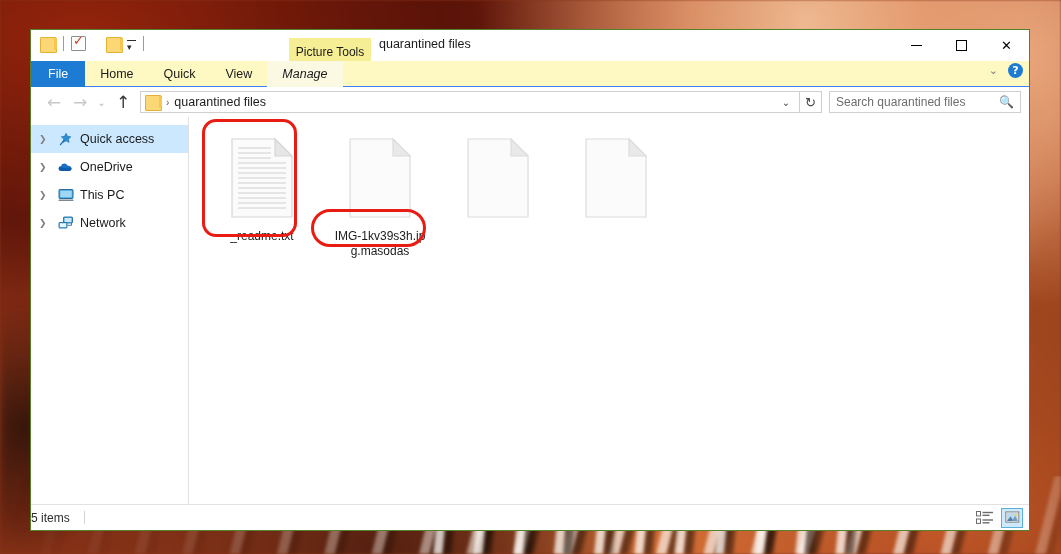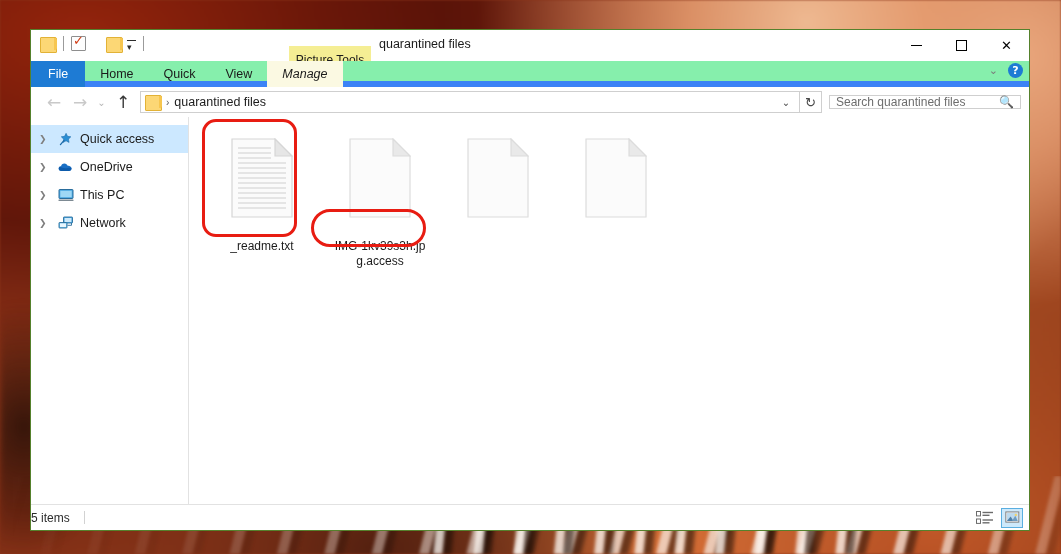--- a/index.html
+++ b/index.html
@@ -102,21 +102,21 @@
     content: "✓"; position: absolute; left: 1px; top: -4px;
     font-size: 13px; color: #d03a12; font-family: "DejaVu Sans", sans-serif;
   }
   .qat-caret {
     margin-left: 5px; font-size: 9px; color: #2b2b2b; line-height: 1;
     position: relative; top: 2px;
   }
   .qat-caret::before { content: ""; display: block; width: 9px; height: 1px; background: #2b2b2b; margin-bottom: 2px; }
 
   .picture-tools {
-    position: absolute; left: 258px; top: 16px;
+    position: absolute; left: 258px; top: 8px;
     width: 82px; height: 28px;
     background: #f5ee94;
     display: flex; align-items: center; justify-content: center;
     font-size: 12px; color: #1b1b1b;
   }
   .win-title {
     position: absolute; left: 348px; top: 7px;
     font-size: 12.5px; color: #1b1b1b;
   }
   .win-controls {
@@ -125,23 +125,23 @@
   .win-btn {
     width: 45px; height: 30px; display: flex; align-items: center; justify-content: center;
     color: #000; font-size: 13px; font-family: "DejaVu Sans", sans-serif;
   }
   .win-btn .glyph-min { width: 11px; height: 1px; background: #000; display: block; }
   .win-btn .glyph-max { width: 11px; height: 11px; border: 1px solid #000; display: block; }
 
   
   .ribbon {
     height: 26px; flex: none; position: relative;
-    background: #86efac;
-    border-bottom: 6px solid #3b82f6;
-    display: flex; align-items: flex-start;
+    background: #fef9c3;
+    border-bottom: 1px solid #3b82f6;
+    display: flex; align-items: center;
   }
   .tab {
     display: flex; align-items: center; padding: 0 15px;
     font-size: 12.5px; color: #1b1b1b; height: 26px;
   }
   .tab-file { background: #1e7bd4; color: #fff; padding: 0 17px; }
   .tab-manage { background: #fbf9e2; font-style: italic; }
   .ribbon-right { position: absolute; right: 6px; top: 2px; display: flex; align-items: center; gap: 10px; }
   .chev-down { color: #7a7a7a; font-size: 11px; font-family: "DejaVu Sans", sans-serif; }
   .help-ico {
@@ -172,21 +172,21 @@
   .addr-crumb { display: flex; align-items: center; gap: 5px; font-size: 12.5px; color: #1b1b1b; }
   .crumb-sep { color: #5c5c5c; font-size: 10px; }
   .addr-right { margin-left: auto; display: flex; align-items: center; gap: 0; }
   .addr-drop { width: 18px; text-align: center; color: #4a4a4a; font-size: 10px; }
   .refresh-btn {
     width: 22px; height: 22px; border: 1px solid #cfcfcf; border-left: none;
     display: flex; align-items: center; justify-content: center;
     color: #4a4a4a; font-size: 13px; font-family: "DejaVu Sans", sans-serif;
   }
   .search-box {
-    width: 192px; height: 14px; border: 1px solid #cfcfcf; margin-left: 7px;
+    width: 192px; height: 22px; border: 1px solid #cfcfcf; margin-left: 7px;
     display: flex; align-items: center; padding: 0 6px;
     font-size: 12px; color: #6d6d6d;
   }
   .search-ico { margin-left: auto; font-size: 12px; color: #4a4a4a; font-family: "DejaVu Sans", sans-serif; }
 
   
   .body-area { flex: 1; display: flex; min-height: 0; background: #fff; }
   .sidebar {
     width: 158px; flex: none; border-right: 1px solid #e2e2e2;
     padding-top: 8px; background: #fff;
@@ -200,21 +200,21 @@
   .side-ico { width: 17px; height: 16px; display: flex; align-items: center; justify-content: center; }
 
   .filespane { flex: 1; position: relative; background: #fff; padding: 12px 0 0 14px; }
   .filegrid { display: flex; gap: 0; }
   .fileitem {
     width: 118px; display: flex; flex-direction: column; align-items: center;
     padding-top: 4px;
   }
   .file-ico-wrap { height: 90px; display: flex; align-items: center; justify-content: center; }
   .file-label {
-    margin-top: 16px; font-size: 12px; color: #1b1b1b; text-align: center;
+    margin-top: 6px; font-size: 12px; color: #1b1b1b; text-align: center;
     line-height: 15px; width: 96px; word-break: break-all;
   }
 
   
   .annot {
     position: absolute; border: 3px solid #e81c12; pointer-events: none;
   }
   #annot-readme {
     left: 13px; top: 2px; width: 95px; height: 118px; border-radius: 14px;
   }
@@ -389,21 +389,21 @@
             <div class="file-label">_readme.txt</div>
           </div>
 
           <div class="fileitem">
             <div class="file-ico-wrap">
               <svg width="62" height="80" viewBox="0 0 62 80">
                 <path d="M1 1 H44 L61 18 V79 H1 Z" fill="#fbfbfb" stroke="#dcdcdc" stroke-width="1.2"></path>
                 <path d="M44 1 L61 18 H44 Z" fill="#e9e9e9" stroke="#dcdcdc" stroke-width="1.2"></path>
               </svg>
             </div>
-            <div class="file-label">IMG-1kv39s3h.jpg.access</div>
+            <div class="file-label">IMG-1kv39s3h.jpg.masodas</div>
           </div>
 
           <div class="fileitem">
             <div class="file-ico-wrap">
               <svg width="62" height="80" viewBox="0 0 62 80">
                 <path d="M1 1 H44 L61 18 V79 H1 Z" fill="#fbfbfb" stroke="#dcdcdc" stroke-width="1.2"></path>
                 <path d="M44 1 L61 18 H44 Z" fill="#e9e9e9" stroke="#dcdcdc" stroke-width="1.2"></path>
               </svg>
             </div>
           </div>

